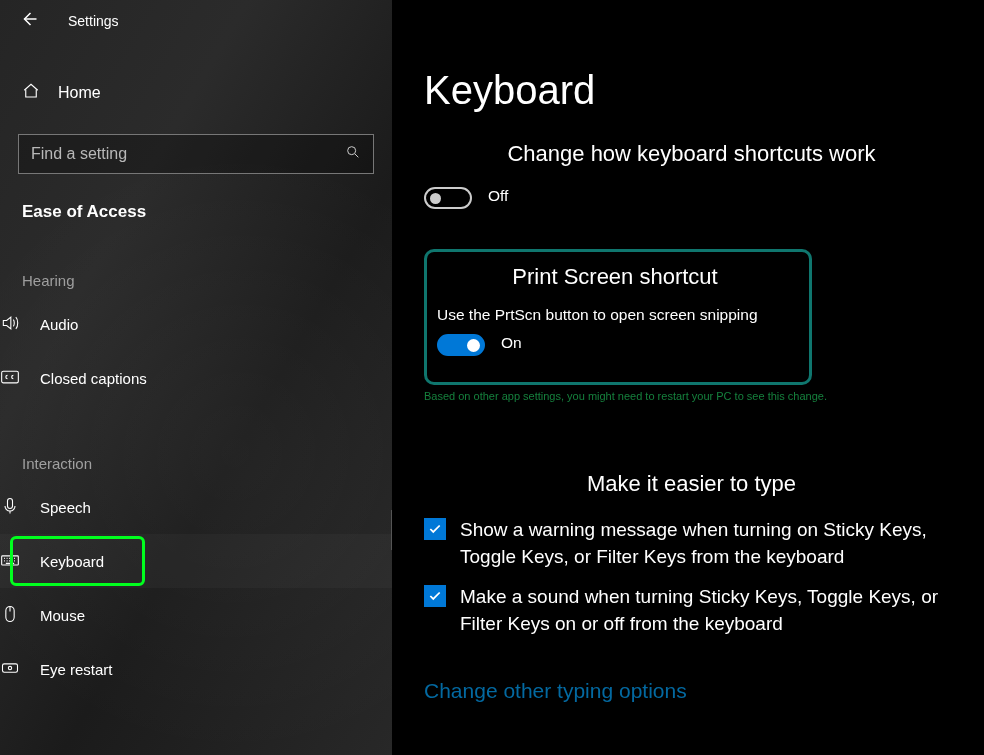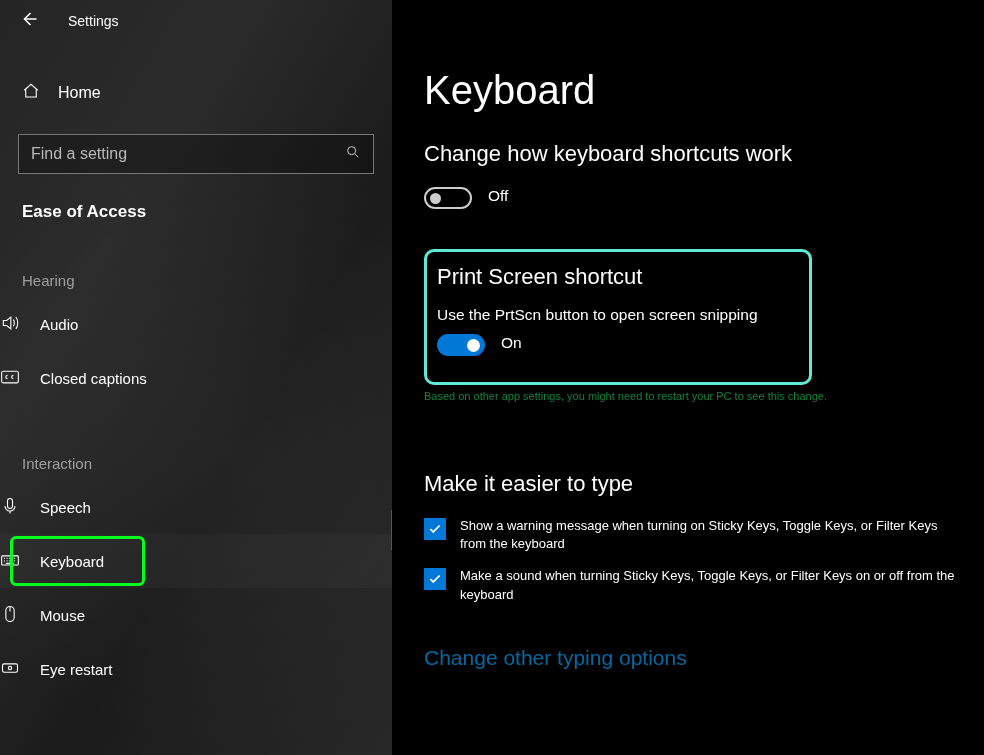--- a/index.html
+++ b/index.html
@@ -115,20 +115,21 @@
     }
     h1.page-title{
       font-size: 40px;
       font-weight: 300;
       margin-bottom: 28px;
     }
     h2.subheading{
       font-size: 22px;
       font-weight: 400;
       margin-bottom: 20px;
+      text-align: center;
     }
     h2.subheading.psc{ margin-bottom: 16px;}
 
     .setting-label{
       font-size:15.5px;
       color:#fff;
       margin-bottom: 10px;
     }
     .note-text{
       font-size:11px;
@@ -168,21 +169,21 @@
       content:"";
       position:absolute;
       width:13px; height:13px;
       border-radius:50%;
       background:#fff;
       top:2.5px; right:3px;
     }
     .toggle-state{ font-size:15.5px; }
 
     .psc-box{
-      border:3px solid #5eead4;
+      border:3px solid #0f766e;
       border-radius:10px;
       padding: 12px 16px 18px 10px;
       margin-top: 40px;
       width: 388px;
     }
 
     .easier-section{ margin-top: 66px; }
     .checkbox-row{
       display:flex;
       gap:14px;
@@ -193,21 +194,21 @@
       width:22px; height:22px;
       background:#0078d7;
       flex-shrink:0;
       display:flex;
       align-items:center;
       justify-content:center;
       margin-top:1px;
     }
     .checkbox svg{ width:14px; height:14px; stroke:#fff; stroke-width:3; fill:none; }
     .checkbox-label{
-      font-size:13px;
+      font-size:19px;
       line-height:1.4;
       color:#fff;
     }
 
     .link{
       color:#0369a1;
       font-size:21px;
       margin-top: 28px;
       display:inline-block;
     }

